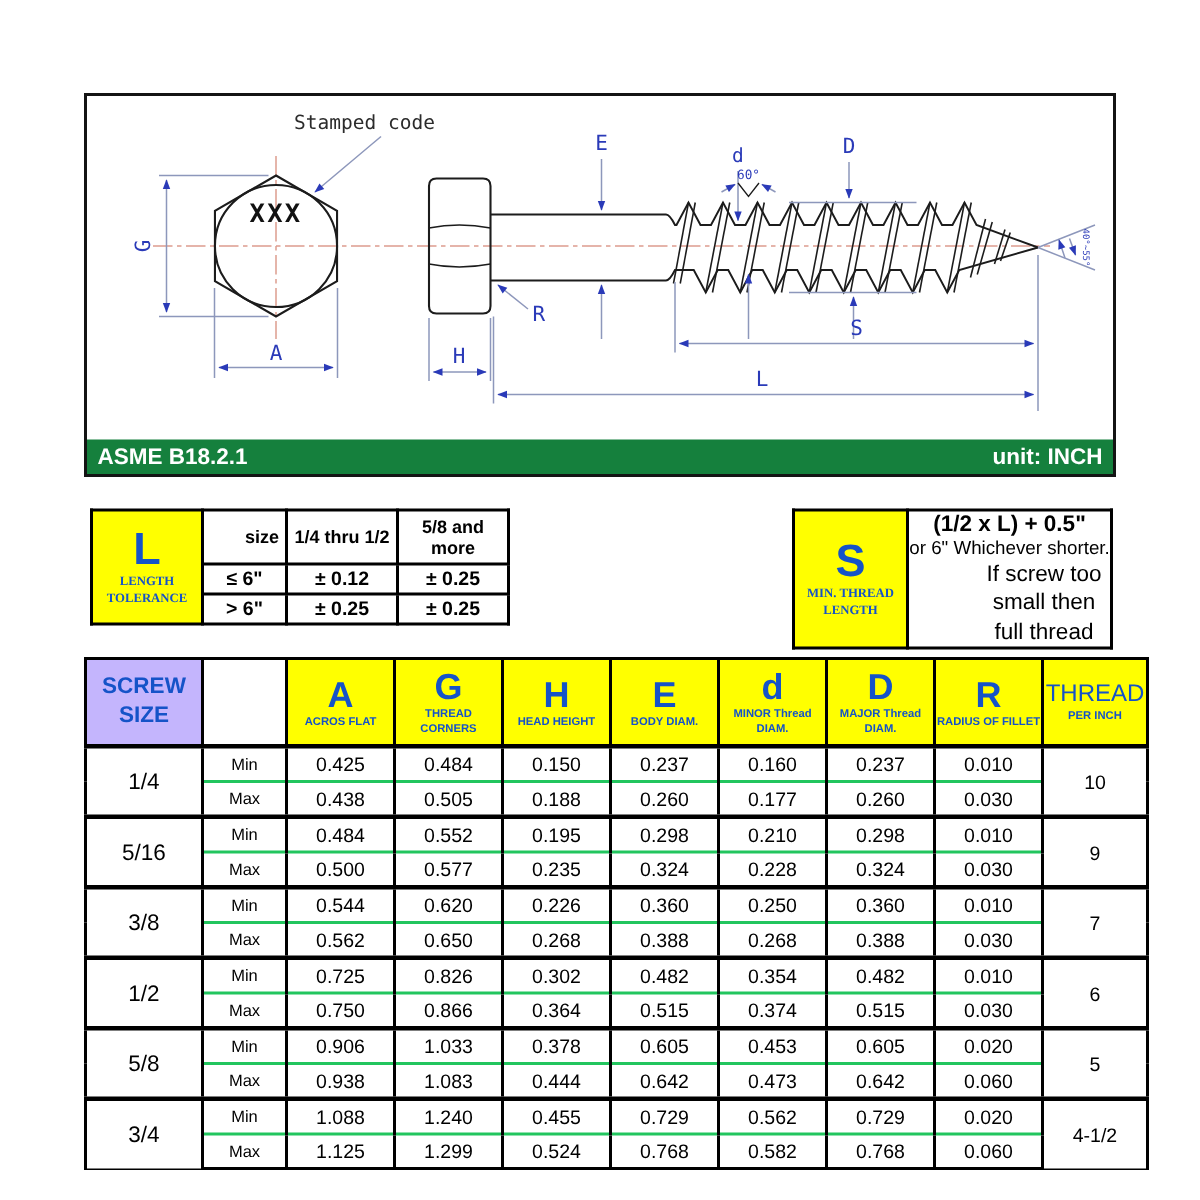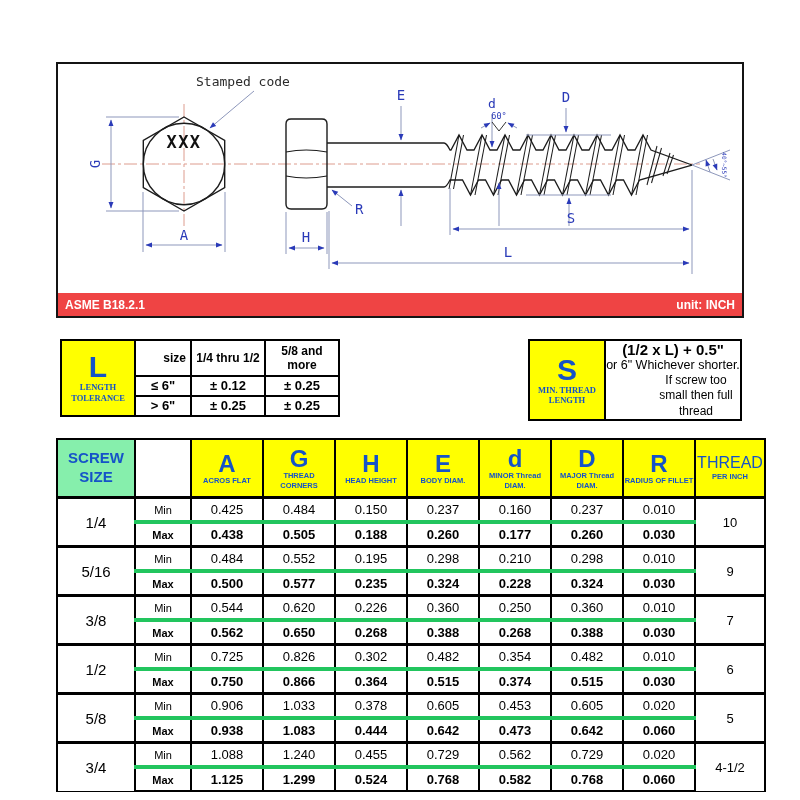--- a/index.html
+++ b/index.html
@@ -1,55 +1,55 @@
 <!DOCTYPE html>
 <html><head>
 <meta charset="utf-8">
 <style>
   html,body{margin:0;padding:0;background:#fff;}
   body{width:800px;height:800px;position:relative;font-family:"Liberation Sans",sans-serif;color:#000;}
   
   .drawing-box{position:absolute;left:56px;top:62px;width:688px;height:256px;border:2px solid #141414;box-sizing:border-box;background:#fff;}
   .drawing-box svg{display:block;}
-  .std-bar{position:absolute;left:0;bottom:0;width:100%;height:23px;background:#ef4444;color:#fff;
+  .std-bar{position:absolute;left:0;bottom:0;width:100%;height:23px;background:#15803d;color:#fff;
     display:flex;justify-content:space-between;align-items:center;padding:0 7px;box-sizing:border-box;
-    font-size:12px;font-weight:bold;}
+    font-size:15px;font-weight:bold;}
   
   .mini{position:absolute;border-collapse:collapse;table-layout:fixed;background:#fff;}
   .mini td{border:2px solid #000;text-align:center;vertical-align:middle;padding:0;}
   .sym-cell{background:#ffff00;}
   .sym-big{font-size:30px;font-weight:bold;color:#1553c8;line-height:1;font-family:"Liberation Sans",sans-serif;}
   .sym-sub{font-size:8.5px;font-weight:bold;color:#1553c8;line-height:1.25;font-family:Liberation Serif, serif;}
   .l-table{left:60px;top:339px;width:268px;height:78px;}
   .l-table td{font-size:13px;font-weight:bold;}
   .l-table .hdr{font-size:12px;}
   .l-table .size-hdr{text-align:right;padding-right:4px;}
   .s-table{left:528px;top:339px;width:214px;height:78px;}
   .s-formula{font-size:15px;font-weight:bold;line-height:1.15;}
   .s-note1{font-size:12.5px;line-height:1.15;}
-  .s-note2{font-size:12px;line-height:1.3;padding-left:46px;}
+  .s-note2{font-size:15px;line-height:1.3;padding-left:46px;}
   
   .spec{position:absolute;left:56px;top:438px;width:688px;border-collapse:collapse;table-layout:fixed;background:#fff;}
   .spec th,.spec td{border:2px solid #000;text-align:center;vertical-align:middle;padding:0;overflow:hidden;}
   .spec thead th{height:56px;}
   .spec .col-size{width:76px;}
   .spec .col-mm{width:54px;}
   .spec .col-v{width:70px;}
   .spec .col-tpi{width:68px;}
-  .corner{color:#1553c8;font-weight:bold;font-size:15px;line-height:1.25;background:#86efac;}
+  .corner{color:#1553c8;font-weight:bold;font-size:15px;line-height:1.25;background:#c4b5fd;}
   .yhead{background:#ffff00;color:#1553c8;}
   .yhead .hsym{font-size:24px;font-weight:bold;line-height:1.05;}
   .yhead .hlbl{font-size:7.5px;font-weight:bold;line-height:1.3;}
   .yhead .hbig{font-size:16px;font-weight:normal;line-height:1.1;}
   .spec td{height:21px;font-size:13px;}
   .spec td.size-lbl{font-size:15px;font-weight:normal;}
   .spec td.mm{font-size:11px;}
   .spec td.tpi{font-size:13px;}
   .spec tbody tr.min td{border-top:3px solid #000;border-bottom:1px solid #000;}
-  .spec tbody tr.max td{border-top:4px solid #22c55e;font-weight:bold;}
+  .spec tbody tr.max td{border-top:2px solid #22c55e;}
 </style>
 </head>
 <body>
 
 <div class="drawing-box">
   <svg width="684" height="229" viewBox="0 0 684 229">
     <defs>
       <marker id="ae" viewBox="0 0 10 10" refX="9.2" refY="5" markerWidth="10" markerHeight="6.5" orient="auto">
         <path d="M0,1.2 L10,5 L0,8.8 z" fill="#2a3ab8"></path>
       </marker>

